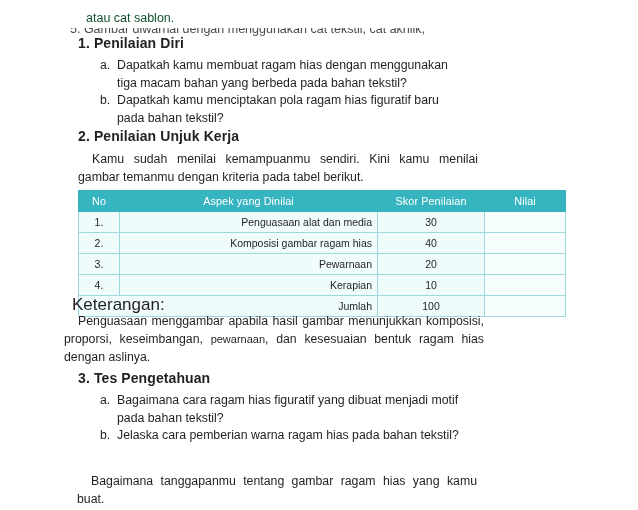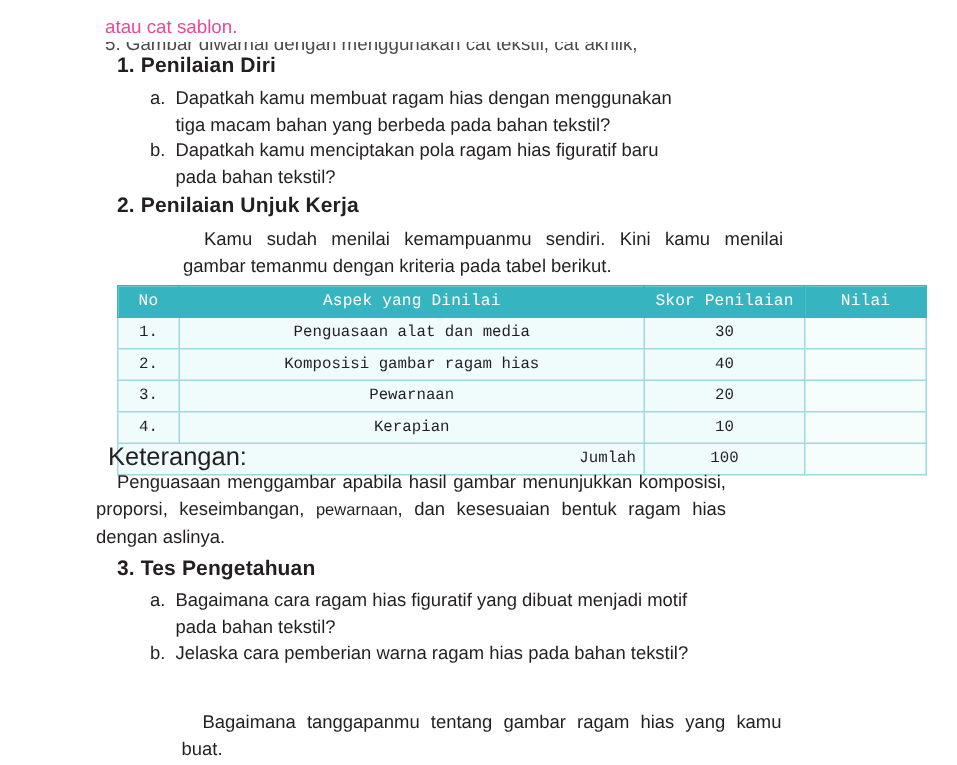--- a/index.html
+++ b/index.html
@@ -35,24 +35,24 @@
     top: -7px;
     left: 70px;
     width: 500px;
     font-size: 12.5px;
     line-height: 17px;
     color: #4a4a4a;
   }
   .cut-line2 {
     position: absolute;
     top: 10px;
-    left: 70px;
+    left: 86px;
     font-size: 12.5px;
     line-height: 16px;
-    color: #ec4899;
+    color: #14532d;
   }
   h2.section {
     font-size: 14px;
     font-weight: bold;
     margin: 0;
     padding: 0;
     letter-spacing: 0.1px;
   }
   .s1 { position: absolute; top: 35px;  left: 78px; }
   .s2 { position: absolute; top: 128px; left: 78px; }
@@ -74,51 +74,49 @@
     display: block;
   }
 
   .q1a { top: 57px;  left: 100px; width: 360px; }
   .q1b { top: 92px;  left: 100px; width: 360px; }
 
   .para {
     position: absolute;
     font-size: 12.3px;
     line-height: 18px;
-    margin-left: 44px;
   }
   .p-intro { top: 150px; left: 78px; width: 400px; text-indent: 14px; text-align: justify;}
 
   table.scoring {
     position: absolute;
     top: 190px;
     left: 78px;
-    width: 540px;
+    width: 488px;
     border-collapse: collapse;
     font-size: 10.5px;
-    font-family: Liberation Mono, monospace;
   }
   table.scoring th {
     background: #36b5c0;
     color: #ffffff;
     font-weight: normal;
     font-size: 10.8px;
     padding: 4px 3px;
     border: 1px solid #36b5c0;
     text-align: center;
     letter-spacing: 0.1px;
   }
   table.scoring td {
     border: 1px solid #9ed9de;
     padding: 3px 5px;
     background: #f0fbfc;
     height: 14px;
   }
   table.scoring td.no { text-align: center; width: 30px; }
-  table.scoring td.aspek { text-align: center; }
+  table.scoring td.aspek { text-align: right; }
   table.scoring td.skor { text-align: center; width: 96px; }
   table.scoring td.nilai { text-align: center; width: 70px; background: #f6fdfd; }
   table.scoring td.jumlah { text-align: right; font-weight: normal; }
 
   .keterangan {
     position: absolute;
     top: 295px;
     left: 72px;
     font-size: 17px;
   }

